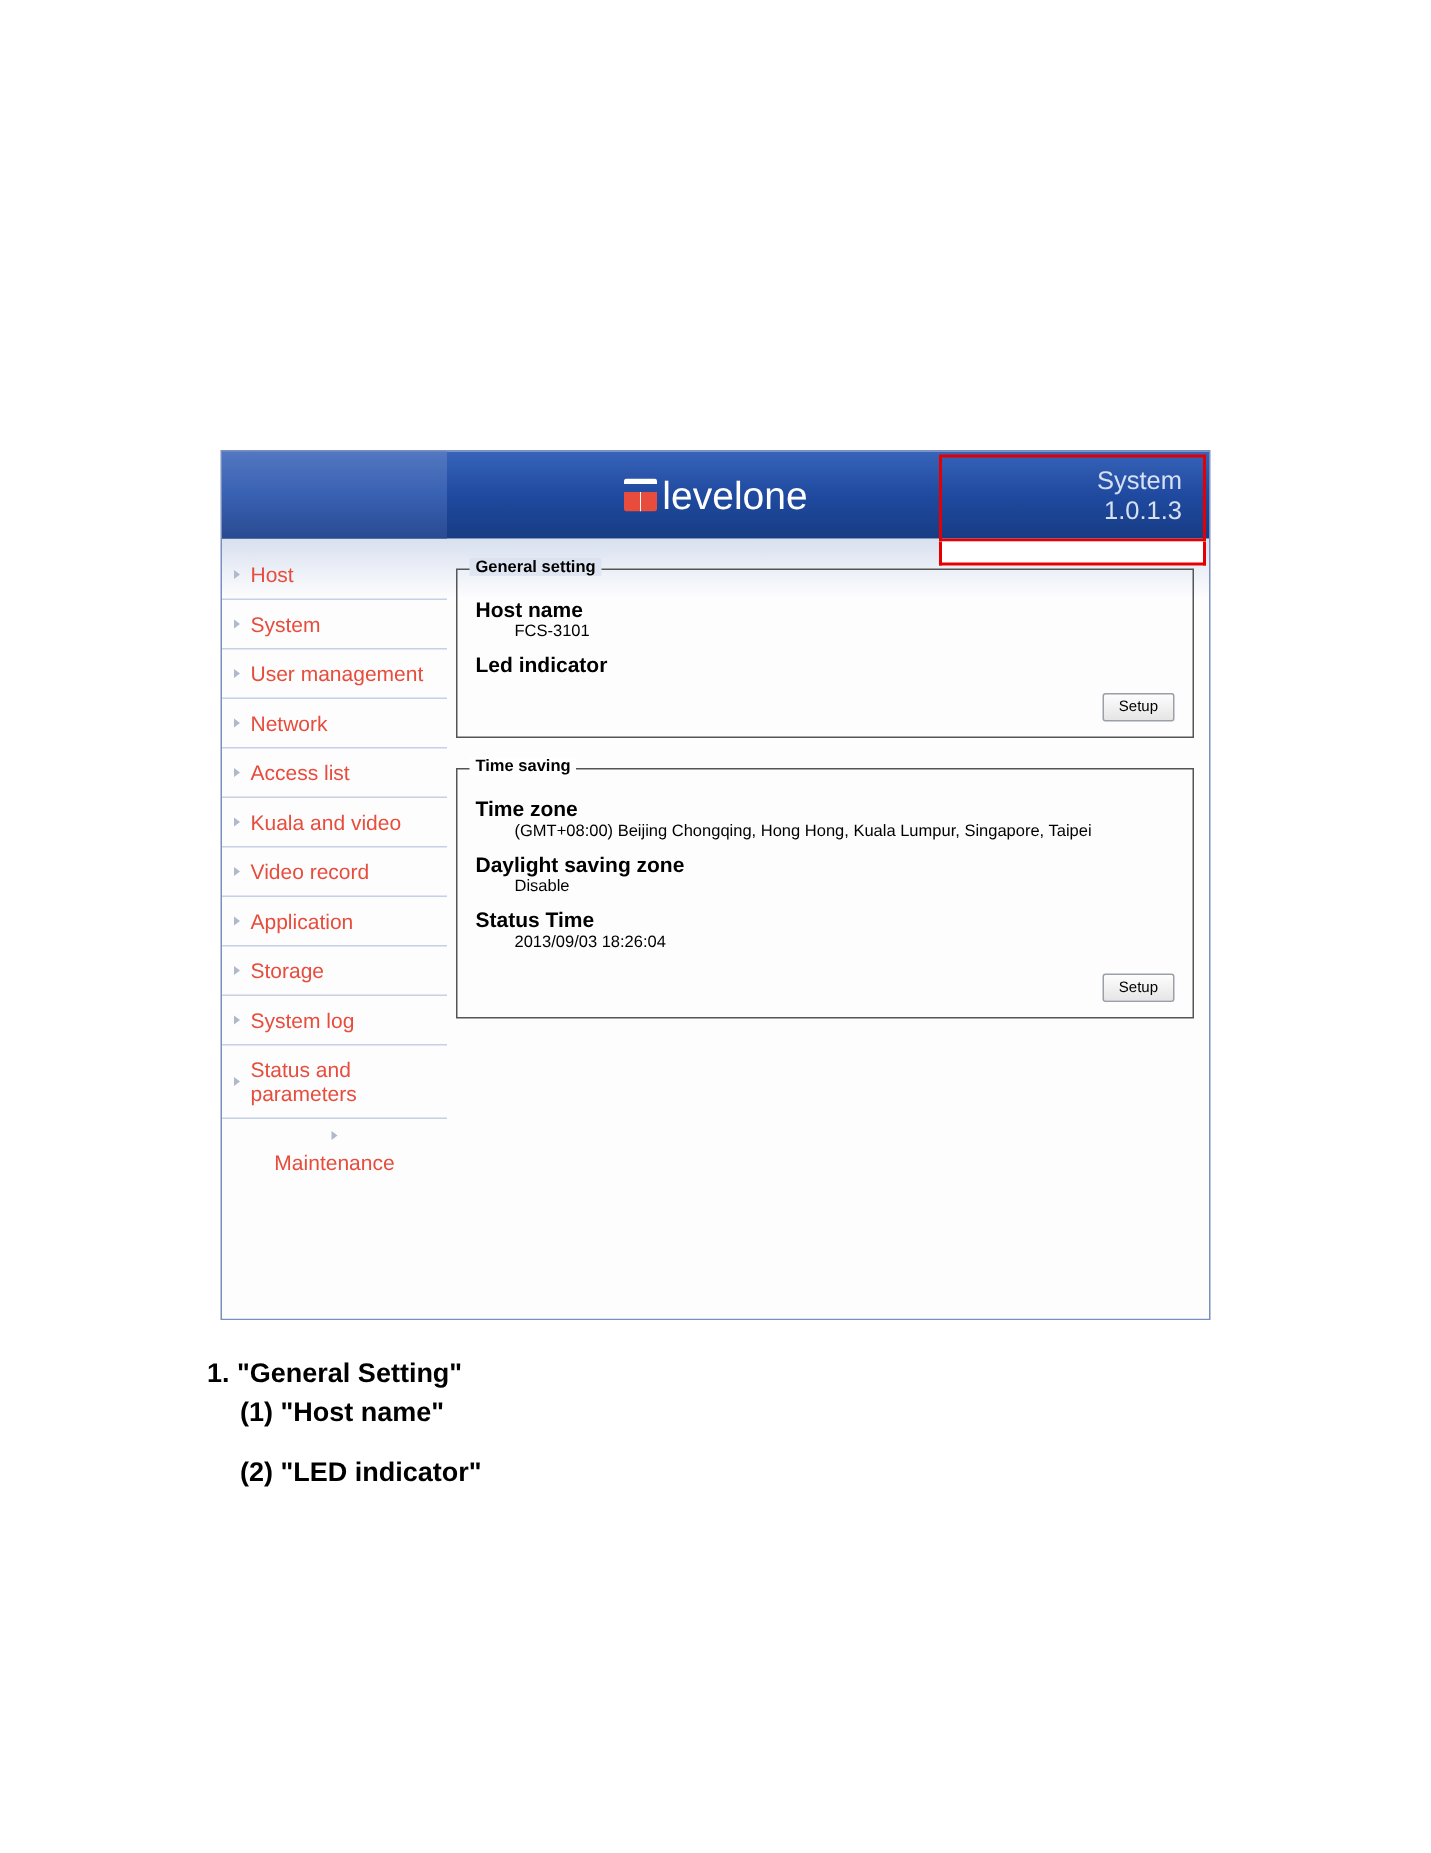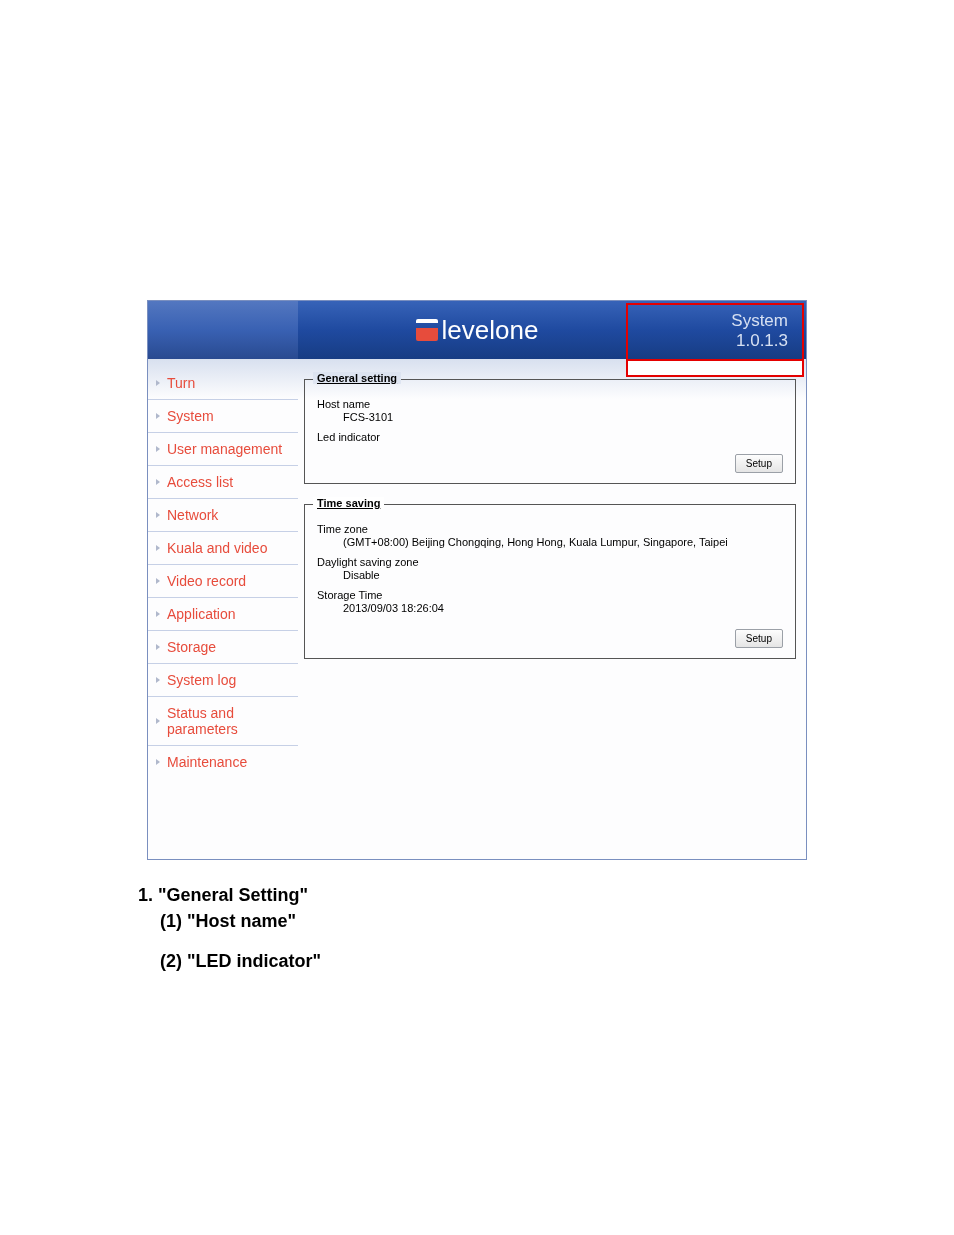--- a/index.html
+++ b/index.html
@@ -36,38 +36,38 @@
   .hdr-right-bottom { position: absolute; top:60px; right:2px; width:178px; height:16px; border:2px solid #e40000; border-top:none; background:#fff; }
 
   .body-row { display: flex; background: linear-gradient(to bottom, #d8e0ef 0%, #fdfdfe 40px); }
 
   .navcol { width: 150px; padding: 8px 0 8px 0; }
   .nav-item {
     display: flex; align-items: center; gap: 7px;
     padding: 8px 8px 8px 8px; cursor: pointer;
     color: #e74c3c; font-size: 14px; border-bottom: 1px solid #c6d0e6;
   }
-  .nav-item:last-child { border-bottom: none; }
+  .nav-item:last-child { border-bottom: none; flex-direction: column; }
   .nav-item .arrow {
     width: 0; height: 0; border-top: 3px solid transparent; border-bottom: 3px solid transparent;
     border-left: 4px solid #b0b8cc; flex: 0 0 auto;
   }
 
   .content { flex: 1; padding: 12px 10px 30px 6px; position: relative; }
 
   .fieldset {
     border: 1px solid #555; position: relative; padding: 18px 10px 40px 12px;
     margin-bottom: 20px; margin-top: 8px;
   }
   .fieldset .legend {
     position: absolute; top: -8px; left: 8px; padding: 0 4px; background: #fff;
-    font-weight: bold; font-size: 11px; color: #000; text-decoration: underline;
+    font-weight: bold; font-size: 11px; color: #000;
   }
   .fieldset .legend.on-gradient { background: linear-gradient(to bottom, #dce3f0, #e0e6f2); }
-  .fld-label { font-weight: normal; font-size: 11px; color: #000; margin-top: 4px; }
+  .fld-label { font-weight: bold; font-size: 14px; color: #000; margin-top: 4px; }
   .fld-label.first { margin-top: 0; }
   .fld-value { font-size: 11px; color: #000; padding: 1px 0 4px 26px; }
   .setup-btn {
     position: absolute; right: 12px; bottom: 10px;
     font-size: 10px; padding: 3px 10px; border: 1px solid #9ba0a7; border-radius: 2px;
     background: linear-gradient(to bottom, #fdfdfd, #e5e5e5); cursor: pointer;
   }
 
   .doc-text { margin: 22px 0 0 138px; font-size: 18px; line-height: 1.45; }
   .doc-text .sect { font-weight: bold; }
@@ -90,37 +90,37 @@
         <div>1.0.1.3</div>
       </div>
     </div>
     <div class="hdr-right-bottom"></div>
 
     <div class="body-row">
 
       <div class="navcol">
         <div class="nav-item">
             <span class="arrow"></span>
-            <span>Turn</span>
+            <span>Host</span>
           </div>
         <div class="nav-item">
             <span class="arrow"></span>
             <span>System</span>
           </div>
         <div class="nav-item">
             <span class="arrow"></span>
             <span>User management</span>
           </div>
         <div class="nav-item">
             <span class="arrow"></span>
-            <span>Access list</span>
+            <span>Network</span>
           </div>
         <div class="nav-item">
             <span class="arrow"></span>
-            <span>Network</span>
+            <span>Access list</span>
           </div>
         <div class="nav-item">
             <span class="arrow"></span>
             <span>Kuala and video</span>
           </div>
         <div class="nav-item">
             <span class="arrow"></span>
             <span>Video record</span>
           </div>
         <div class="nav-item">
@@ -154,21 +154,21 @@
           <div class="fld-label">Led indicator</div>
           <button class="setup-btn">Setup</button>
         </div>
 
         <div class="fieldset">
           <div class="legend">Time saving</div>
           <div class="fld-label first">Time zone</div>
           <div class="fld-value">(GMT+08:00) Beijing Chongqing, Hong Hong, Kuala Lumpur, Singapore, Taipei</div>
           <div class="fld-label">Daylight saving zone</div>
           <div class="fld-value">Disable</div>
-          <div class="fld-label">Storage Time</div>
+          <div class="fld-label">Status Time</div>
           <div class="fld-value">2013/09/03 18:26:04</div>
           <button class="setup-btn">Setup</button>
         </div>
 
         <div style="height:150px;"></div>
       </div>
     </div>
   </div>
 
   <div class="doc-text">

